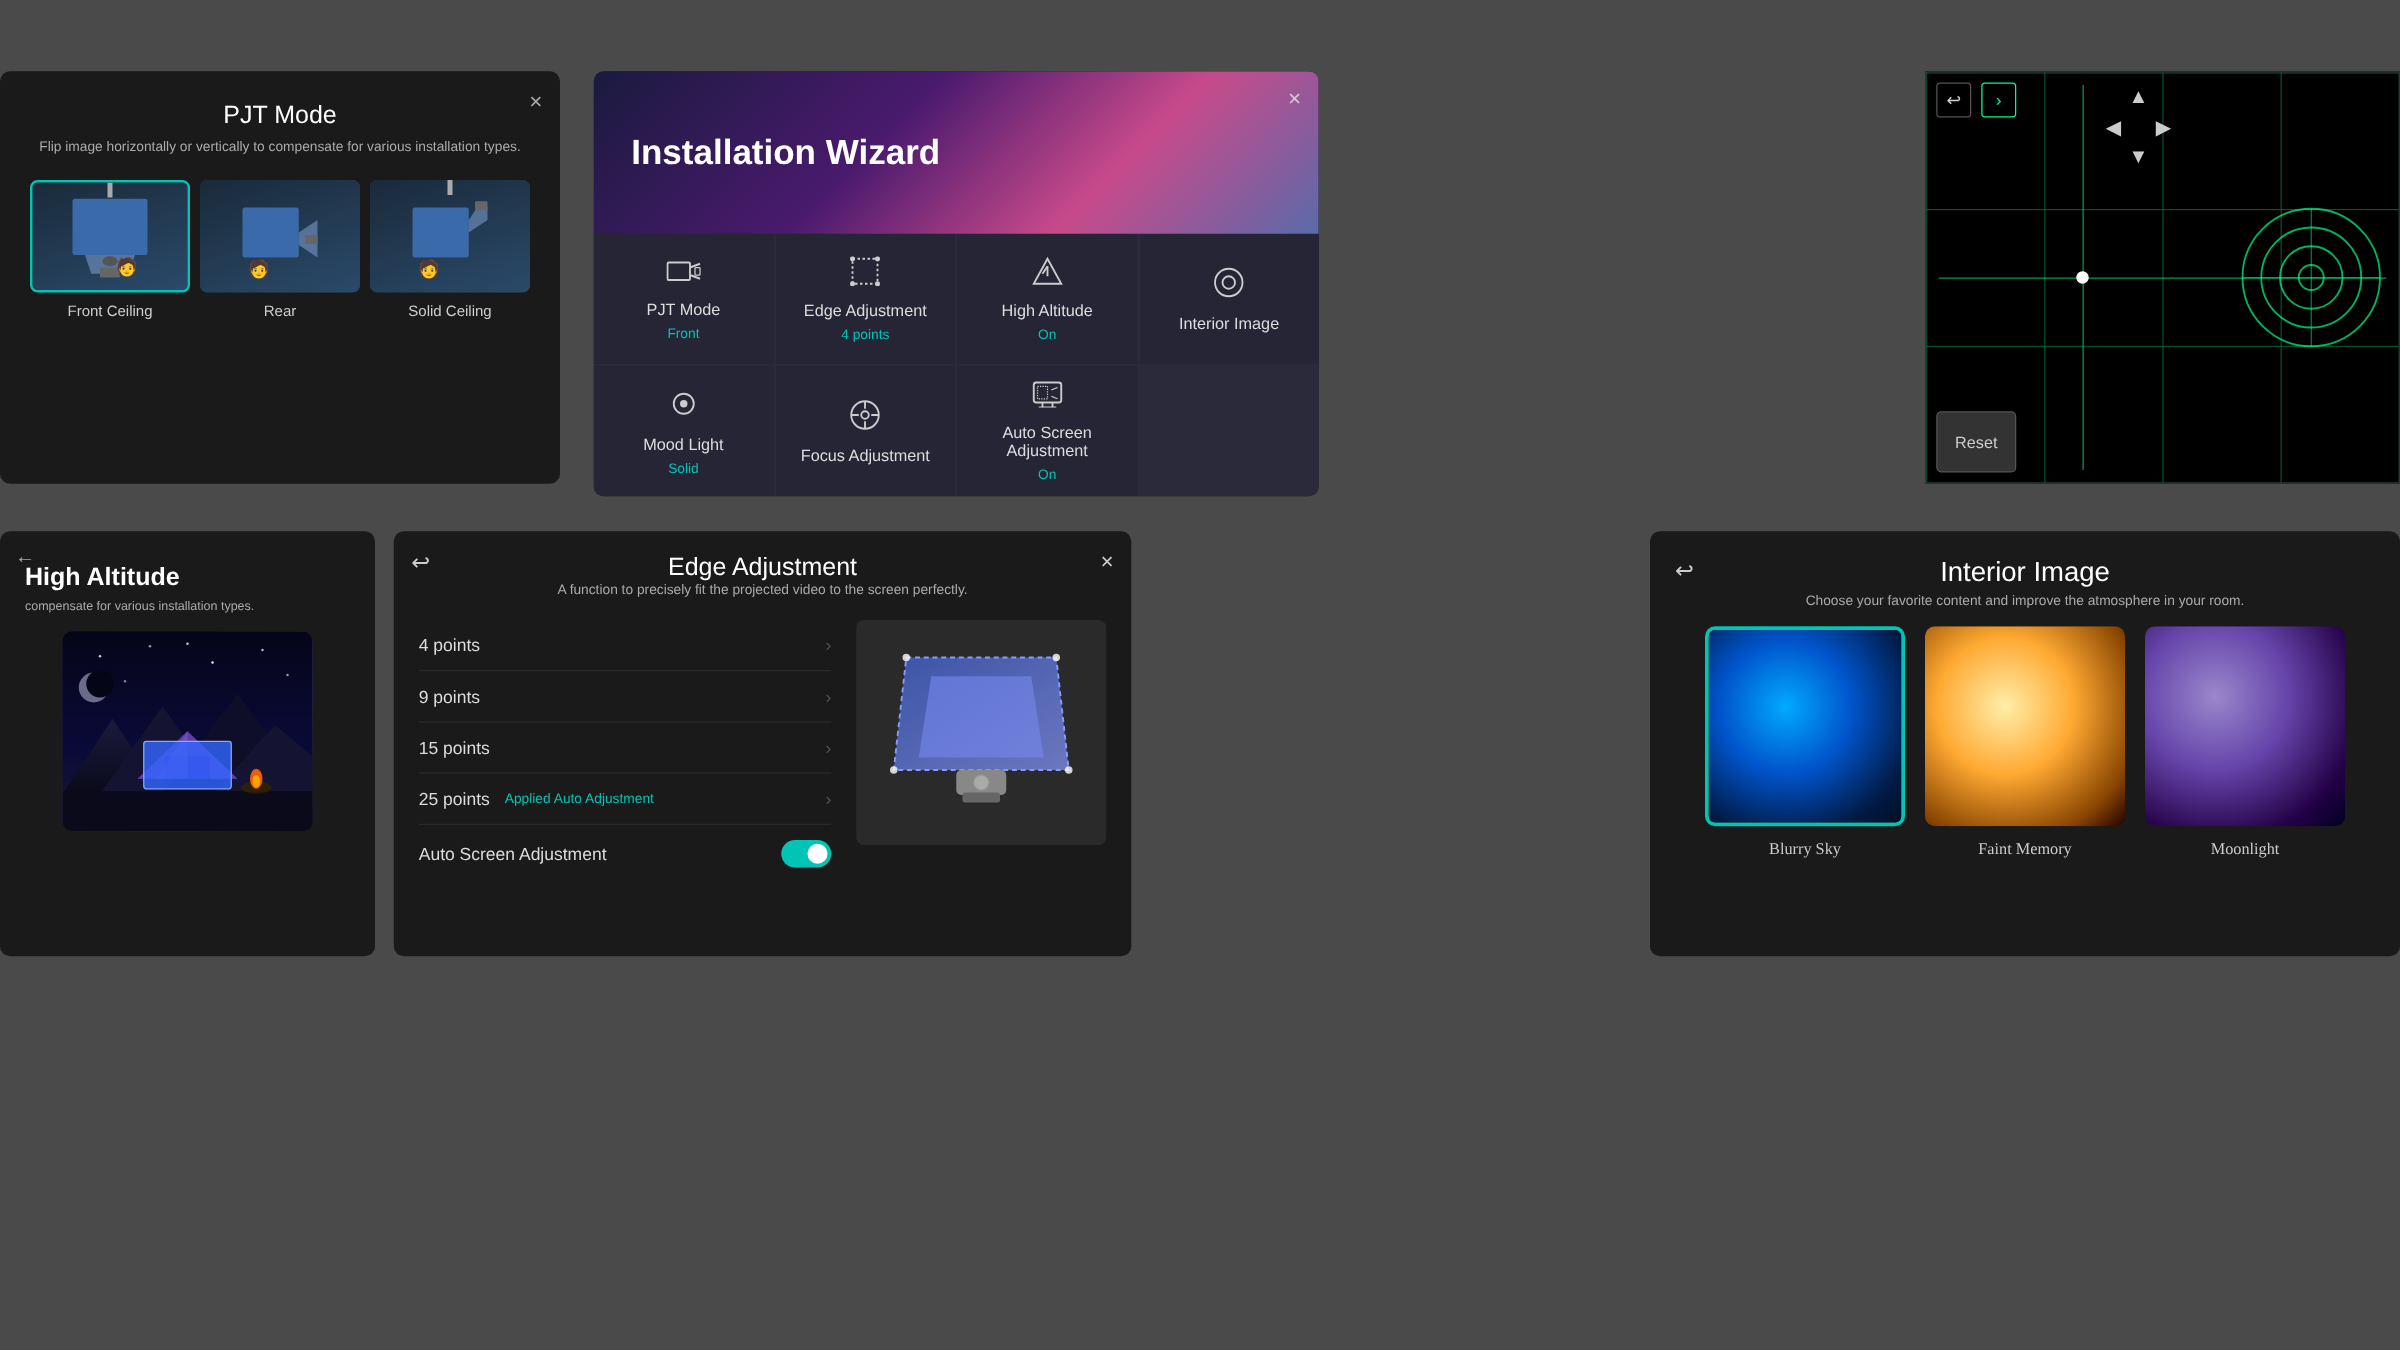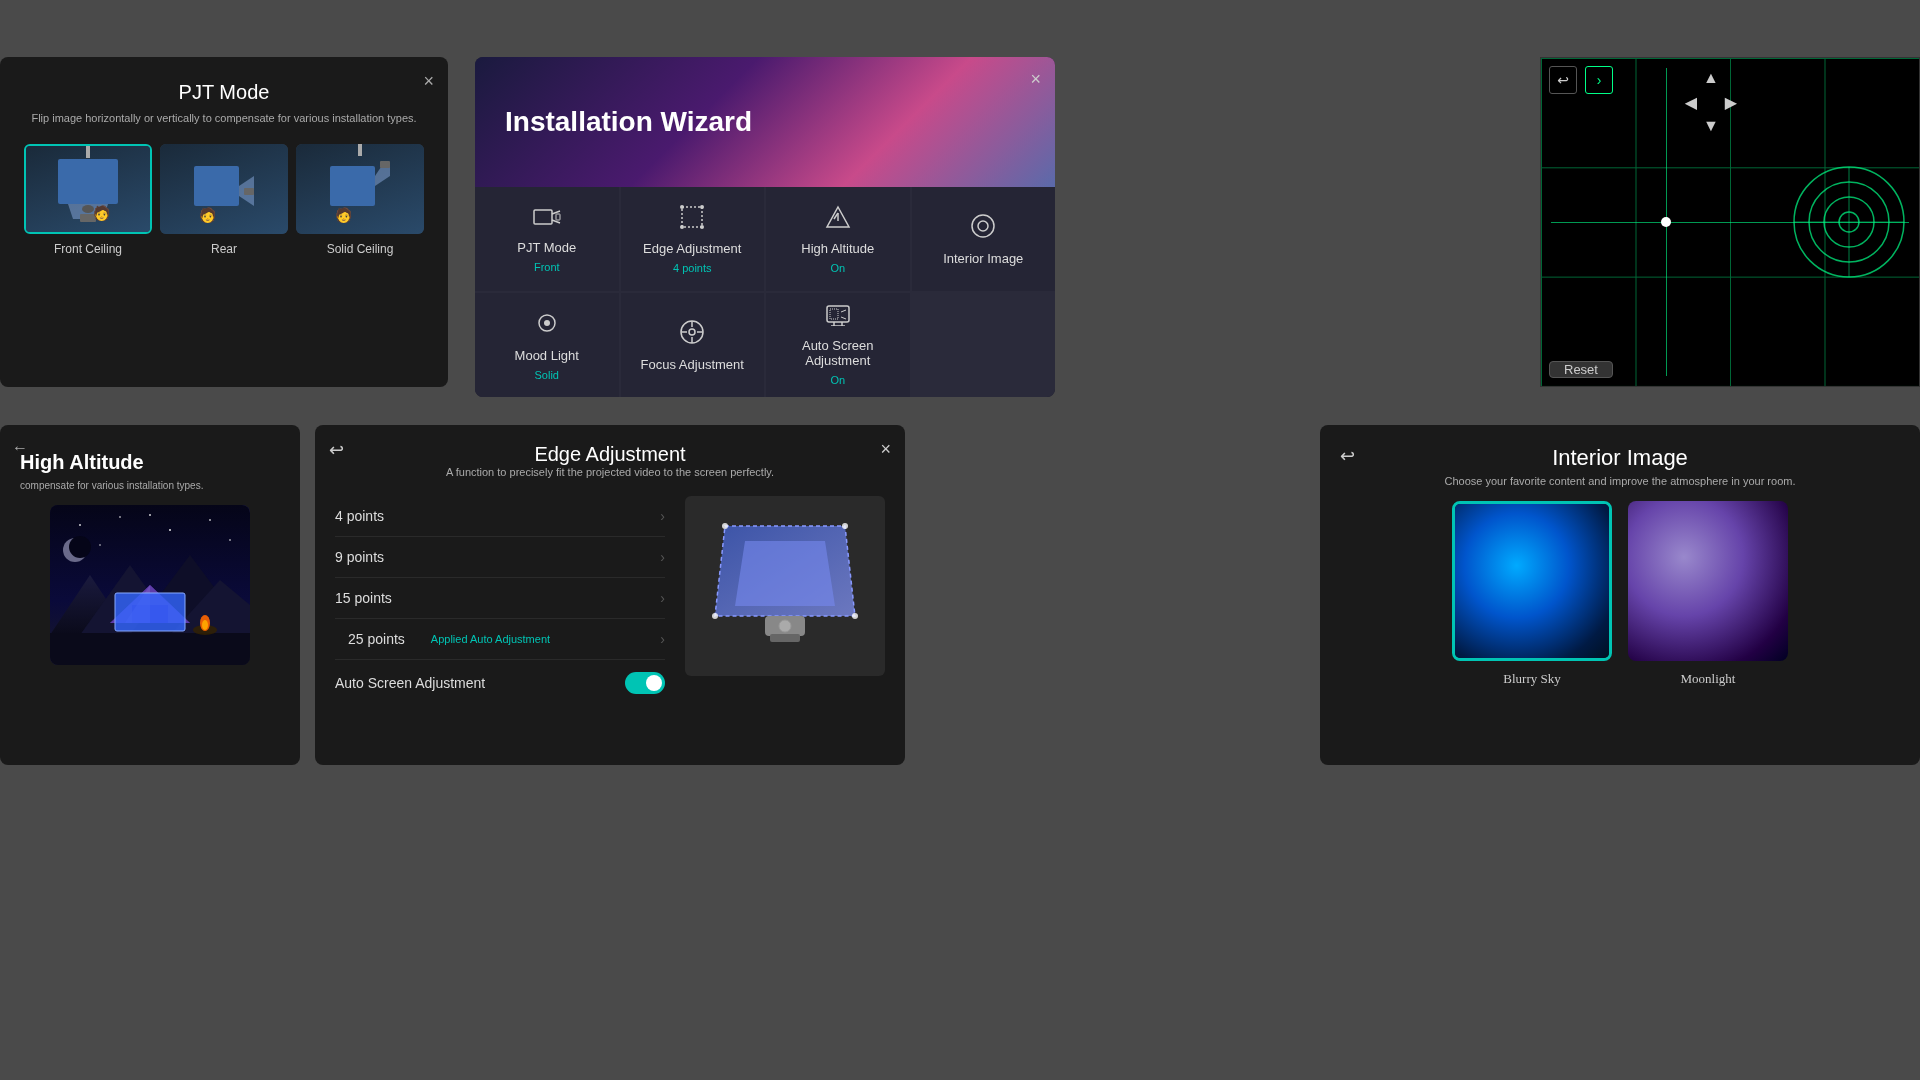--- a/index.html
+++ b/index.html
@@ -229,21 +229,21 @@
       border-radius: 50%;
       background: white;
     }
     .focus-reset {
       position: absolute;
       bottom: 8px;
       left: 8px;
       background: #333;
       border: 1px solid #555;
       color: #ccc;
-      padding: 0 14px;
+      padding: 16px 14px;
       border-radius: 4px;
       cursor: pointer;
       font-size: 13px;
     }
 
     
     .altitude-panel {
       position: absolute;
       top: 425px;
       left: 0;
@@ -746,21 +746,21 @@
         <span class="edge-option-label">9 points</span>
         <span class="edge-option-arrow">›</span>
       </div>
 
       <div class="edge-option">
         <span class="edge-option-label">15 points</span>
         <span class="edge-option-arrow">›</span>
       </div>
 
       <div class="edge-option">
-        <span style="display:flex;align-items:center;gap:18px;margin-left:13px;">
+        <span style="display:flex;align-items:center;gap:4px;">
           <span class="edge-option-label">25 points</span>
           <span class="edge-option-badge">Applied Auto Adjustment</span>
         </span>
         <span class="edge-option-arrow">›</span>
       </div>
 
       <div class="edge-option">
         <span class="edge-option-label">Auto Screen Adjustment</span>
         <div class="toggle-switch"></div>
       </div>
@@ -801,20 +801,26 @@
   </div>
   <div class="interior-images">
 
     <div class="interior-img-item">
       <div class="interior-img-thumb selected">
         <div class="ball-blurry"></div>
       </div>
       <div class="interior-img-label">Blurry Sky</div>
     </div>
 
+    <div class="interior-img-item">
+      <div class="interior-img-thumb">
+        <div class="ball-faint"></div>
+      </div>
+      <div class="interior-img-label">Faint Memory</div>
+    </div>
 
     <div class="interior-img-item">
       <div class="interior-img-thumb">
         <div class="ball-moon"></div>
       </div>
       <div class="interior-img-label">Moonlight</div>
     </div>
   </div>
 </div>
 

